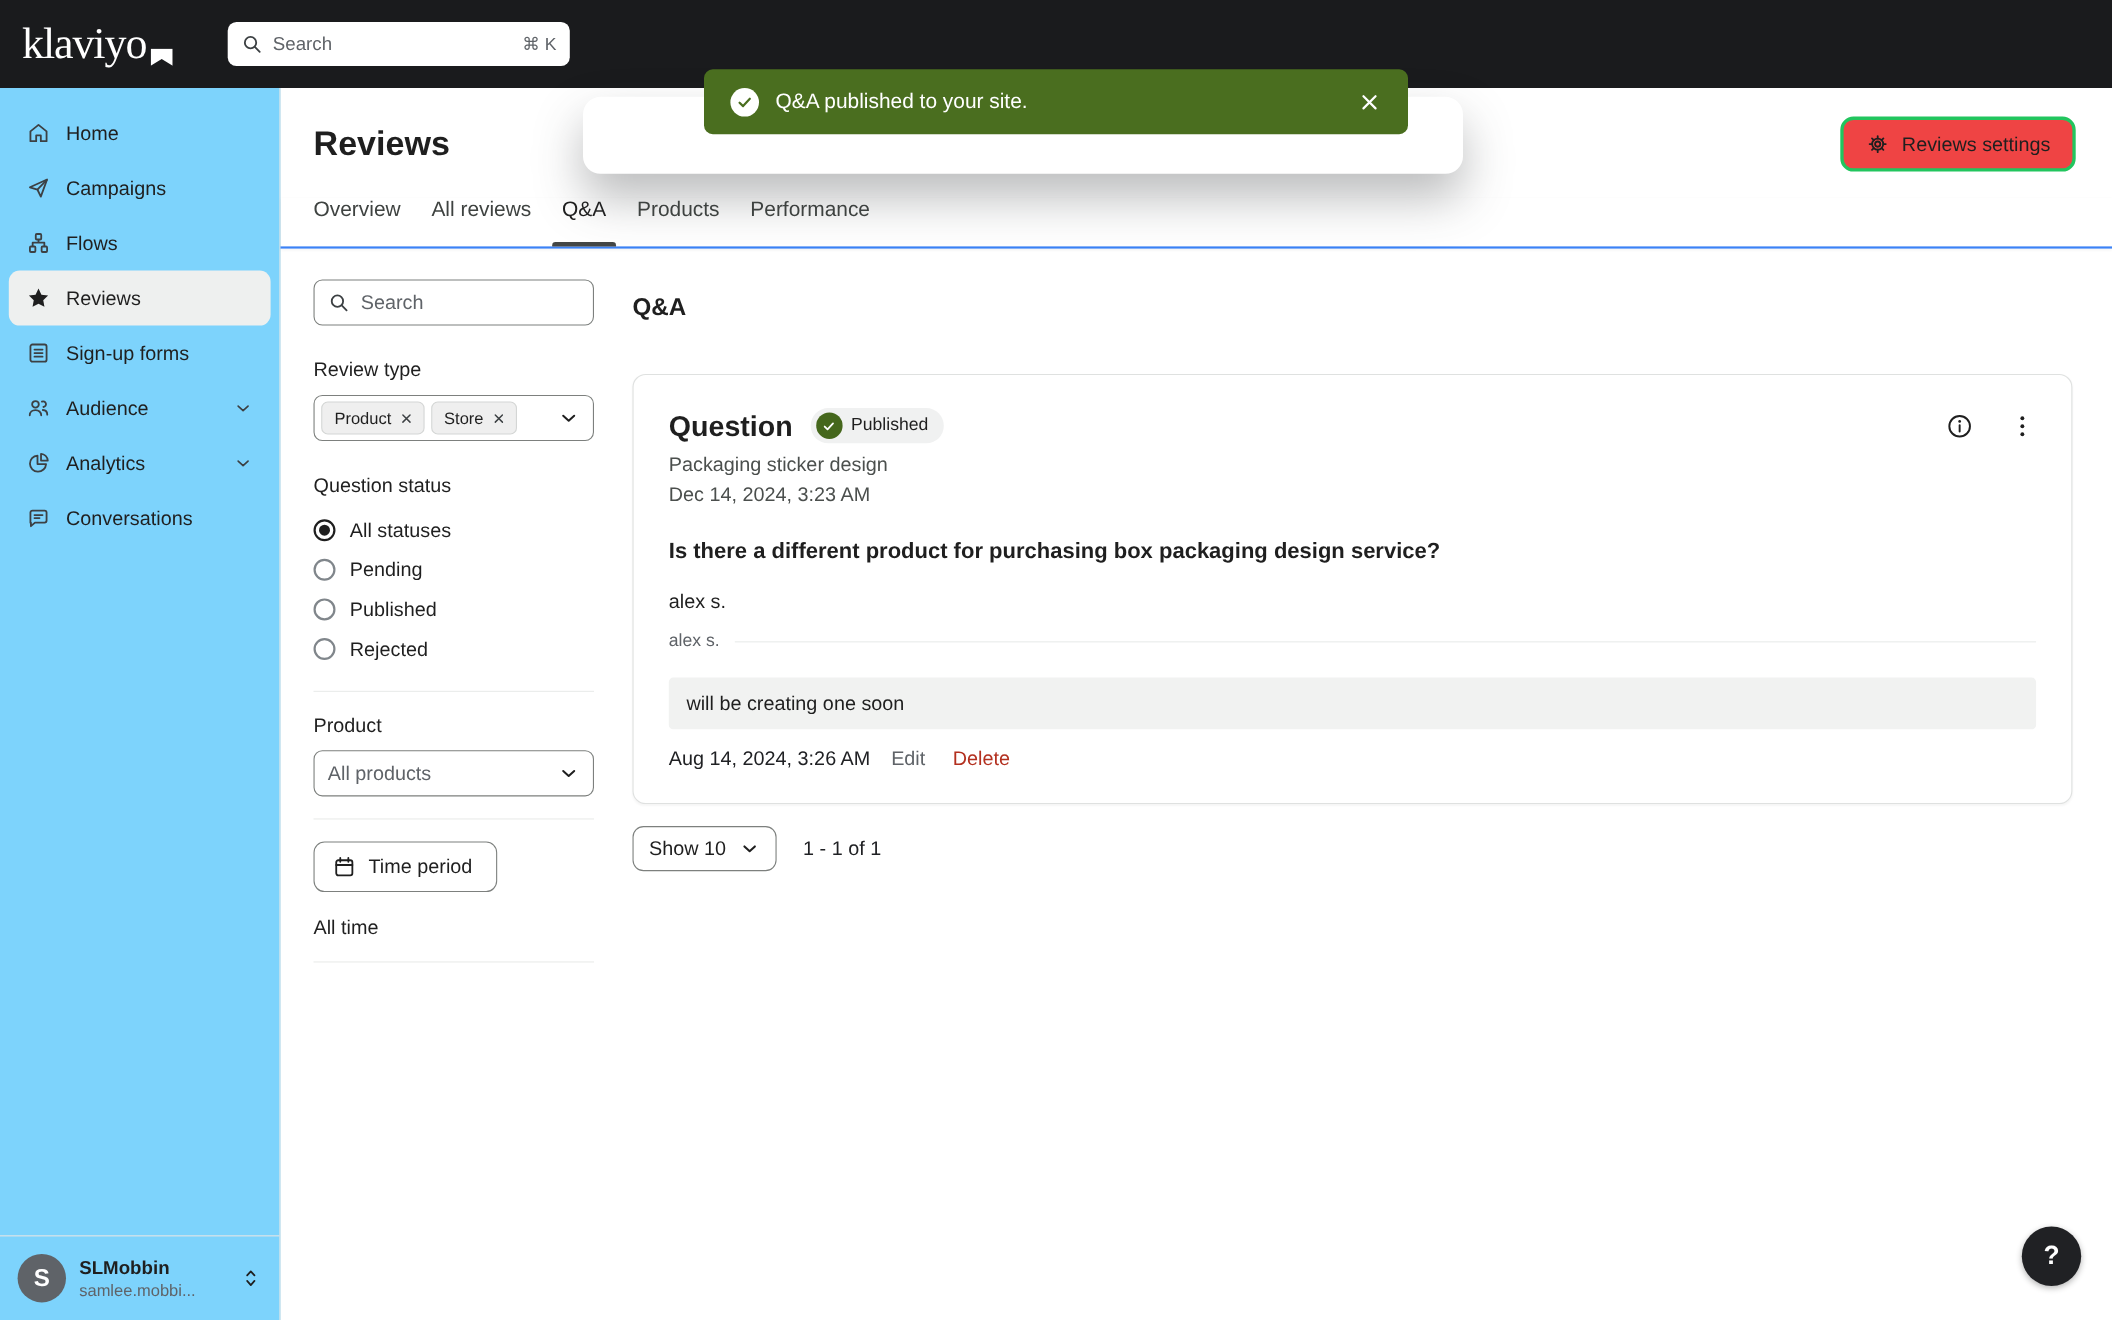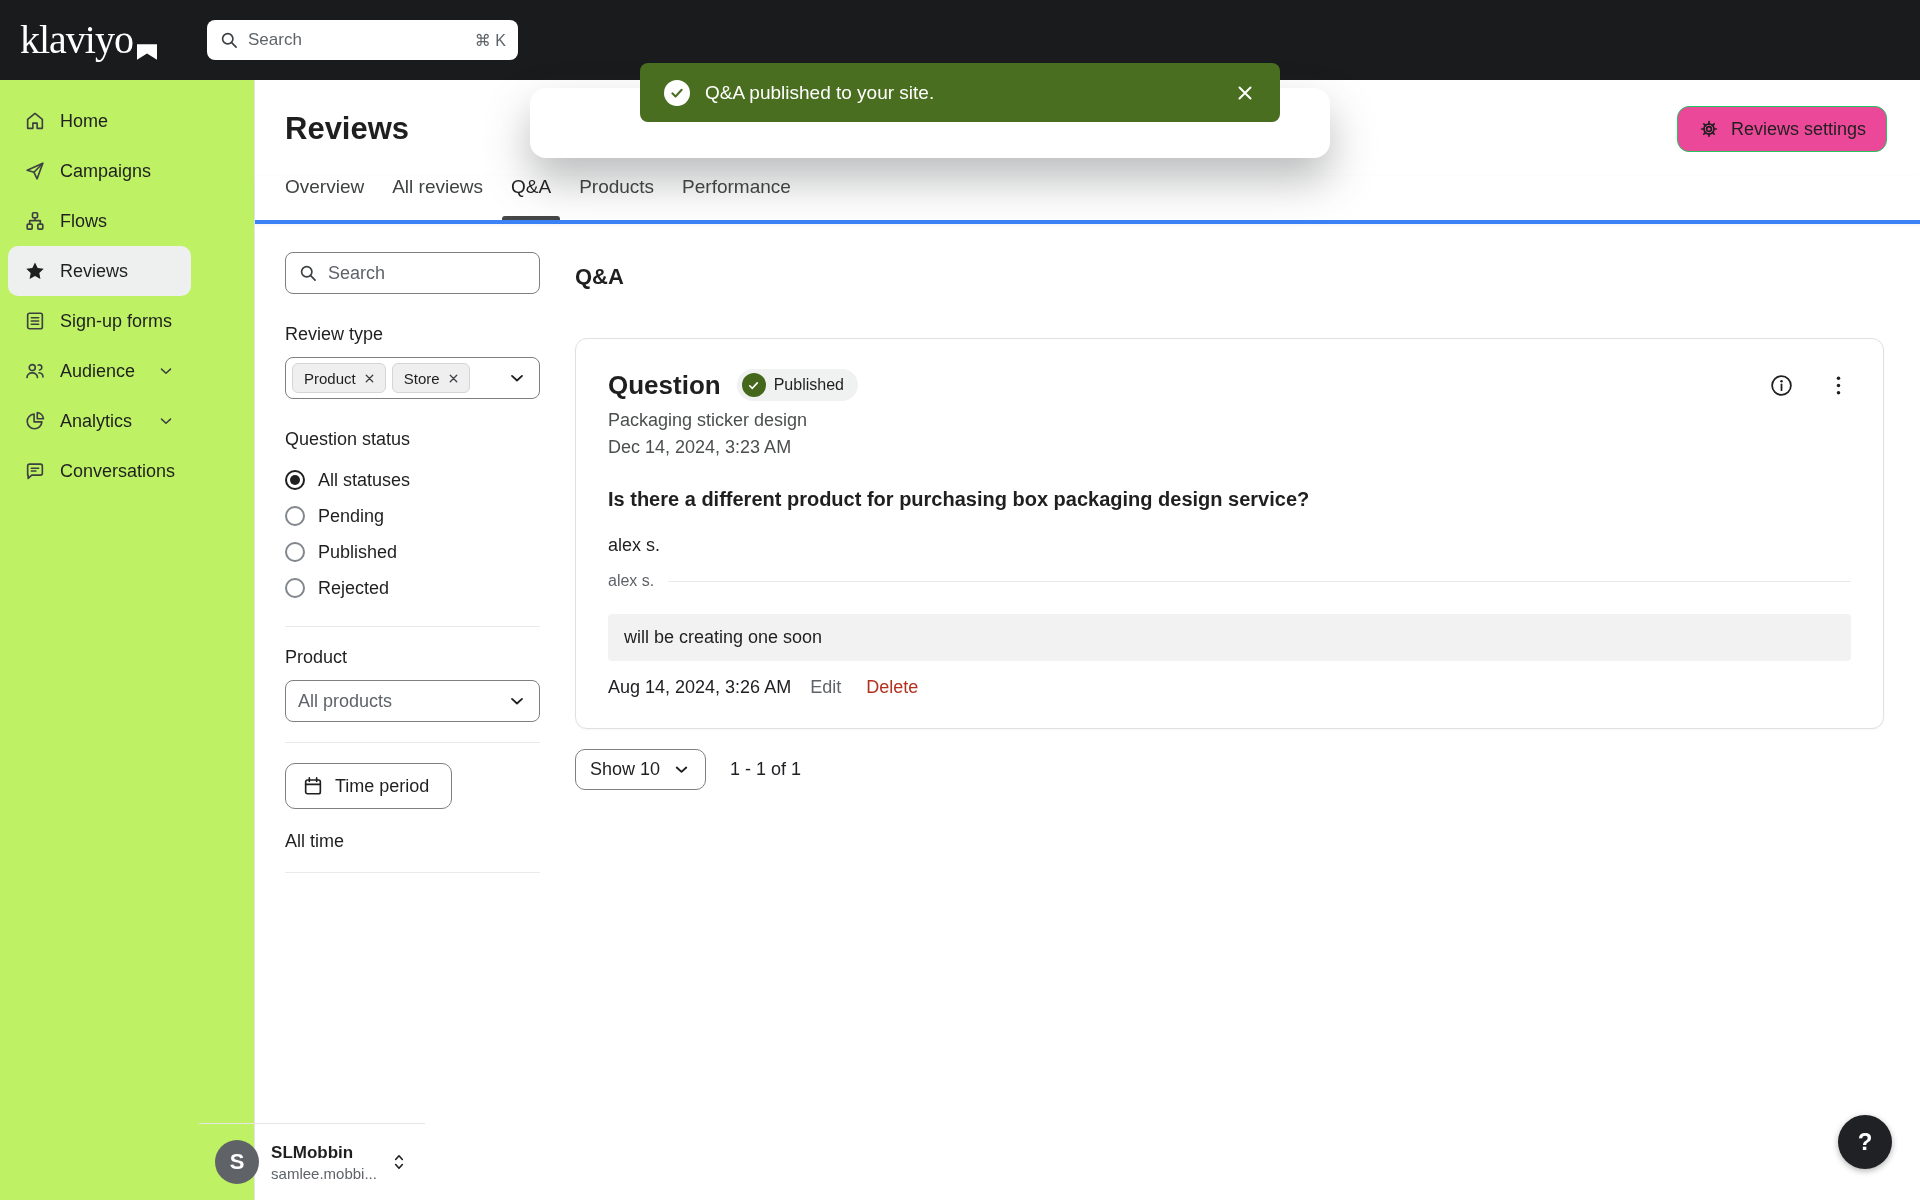--- a/index.html
+++ b/index.html
@@ -45,22 +45,22 @@
     padding:0 24px; gap:15px; z-index:21; font-size:19px;
   }
   .toast-check { width:26px; height:26px; border-radius:50%; background:#fff; display:flex; align-items:center; justify-content:center; flex:none; }
   .toast-close { margin-left:auto; cursor:pointer; display:flex; }
 
   
   .shell { display:flex; height:1120px; }
 
   
   .sidebar {
-    width:255px; flex:none; border-right:1px solid #e4e6e6; display:flex; 
-    background:#bef264;
+    width:255px; flex:none; border-right:1px solid #e4e6e6; display:flex; flex-direction:column;
+    background:#7dd3fc;
   }
   .nav { padding:16px 8px 0; }
   .nav-item {
     height:50px; display:flex; align-items:center; padding:0 16px; gap:14px;
     border-radius:10px; cursor:pointer; font-size:18px; color:#1f1f1f;
   }
   .nav-item.active { background:#eef0ef; }
   .nav-icon { width:22px; flex:none; display:flex; }
   .nav-chevron { margin-left:auto; display:flex; }
   .user-area {
@@ -73,24 +73,24 @@
   .user-meta { min-width:0; }
   .user-name { font-size:17px; font-weight:700; }
   .user-email { font-size:15px; color:#5f6368; margin-top:2px; white-space:nowrap; }
   .user-switch { margin-left:auto; display:flex; }
 
   
   .main { flex:1; display:flex; flex-direction:column; min-width:0; }
   .page-header { display:flex; align-items:center; justify-content:space-between; padding:26px 33px 0 30px; }
   .page-title { font-size:31px; font-weight:600; line-height:40px; }
   .settings-btn {
-    display:flex; align-items:center; gap:11px; border:1px solid #22c55e; border-radius:12px;
-    background:#ec4899; padding:11px 20px; font-size:18px; font-family:inherit; cursor:pointer; color:#1f1f1f;
-  }
-  .tabs { display:flex; gap:28px; padding-left:30px; margin-top:24px; border-bottom:4px solid #3b82f6; box-shadow:0 1px 3px rgba(0,0,0,.05); }
+    display:flex; align-items:center; gap:11px; border:3px solid #22c55e; border-radius:12px;
+    background:#ef4444; padding:11px 20px; font-size:18px; font-family:inherit; cursor:pointer; color:#1f1f1f;
+  }
+  .tabs { display:flex; gap:28px; padding-left:30px; margin-top:24px; border-bottom:2px solid #3b82f6; box-shadow:0 1px 3px rgba(0,0,0,.05); }
   .tab { font-size:19px; color:#3f4341; padding-bottom:22px; position:relative; cursor:pointer; white-space:nowrap; }
   .tab.active { color:#1f1f1f; }
   .tab.active::after {
     content:""; position:absolute; left:-9px; right:-9px; bottom:0; height:4px;
     background:#444746; border-radius:3px 3px 0 0;
   }
 
   .content { display:flex; gap:35px; padding:28px 36px 0 30px; flex:1; min-height:0; }
 
   

